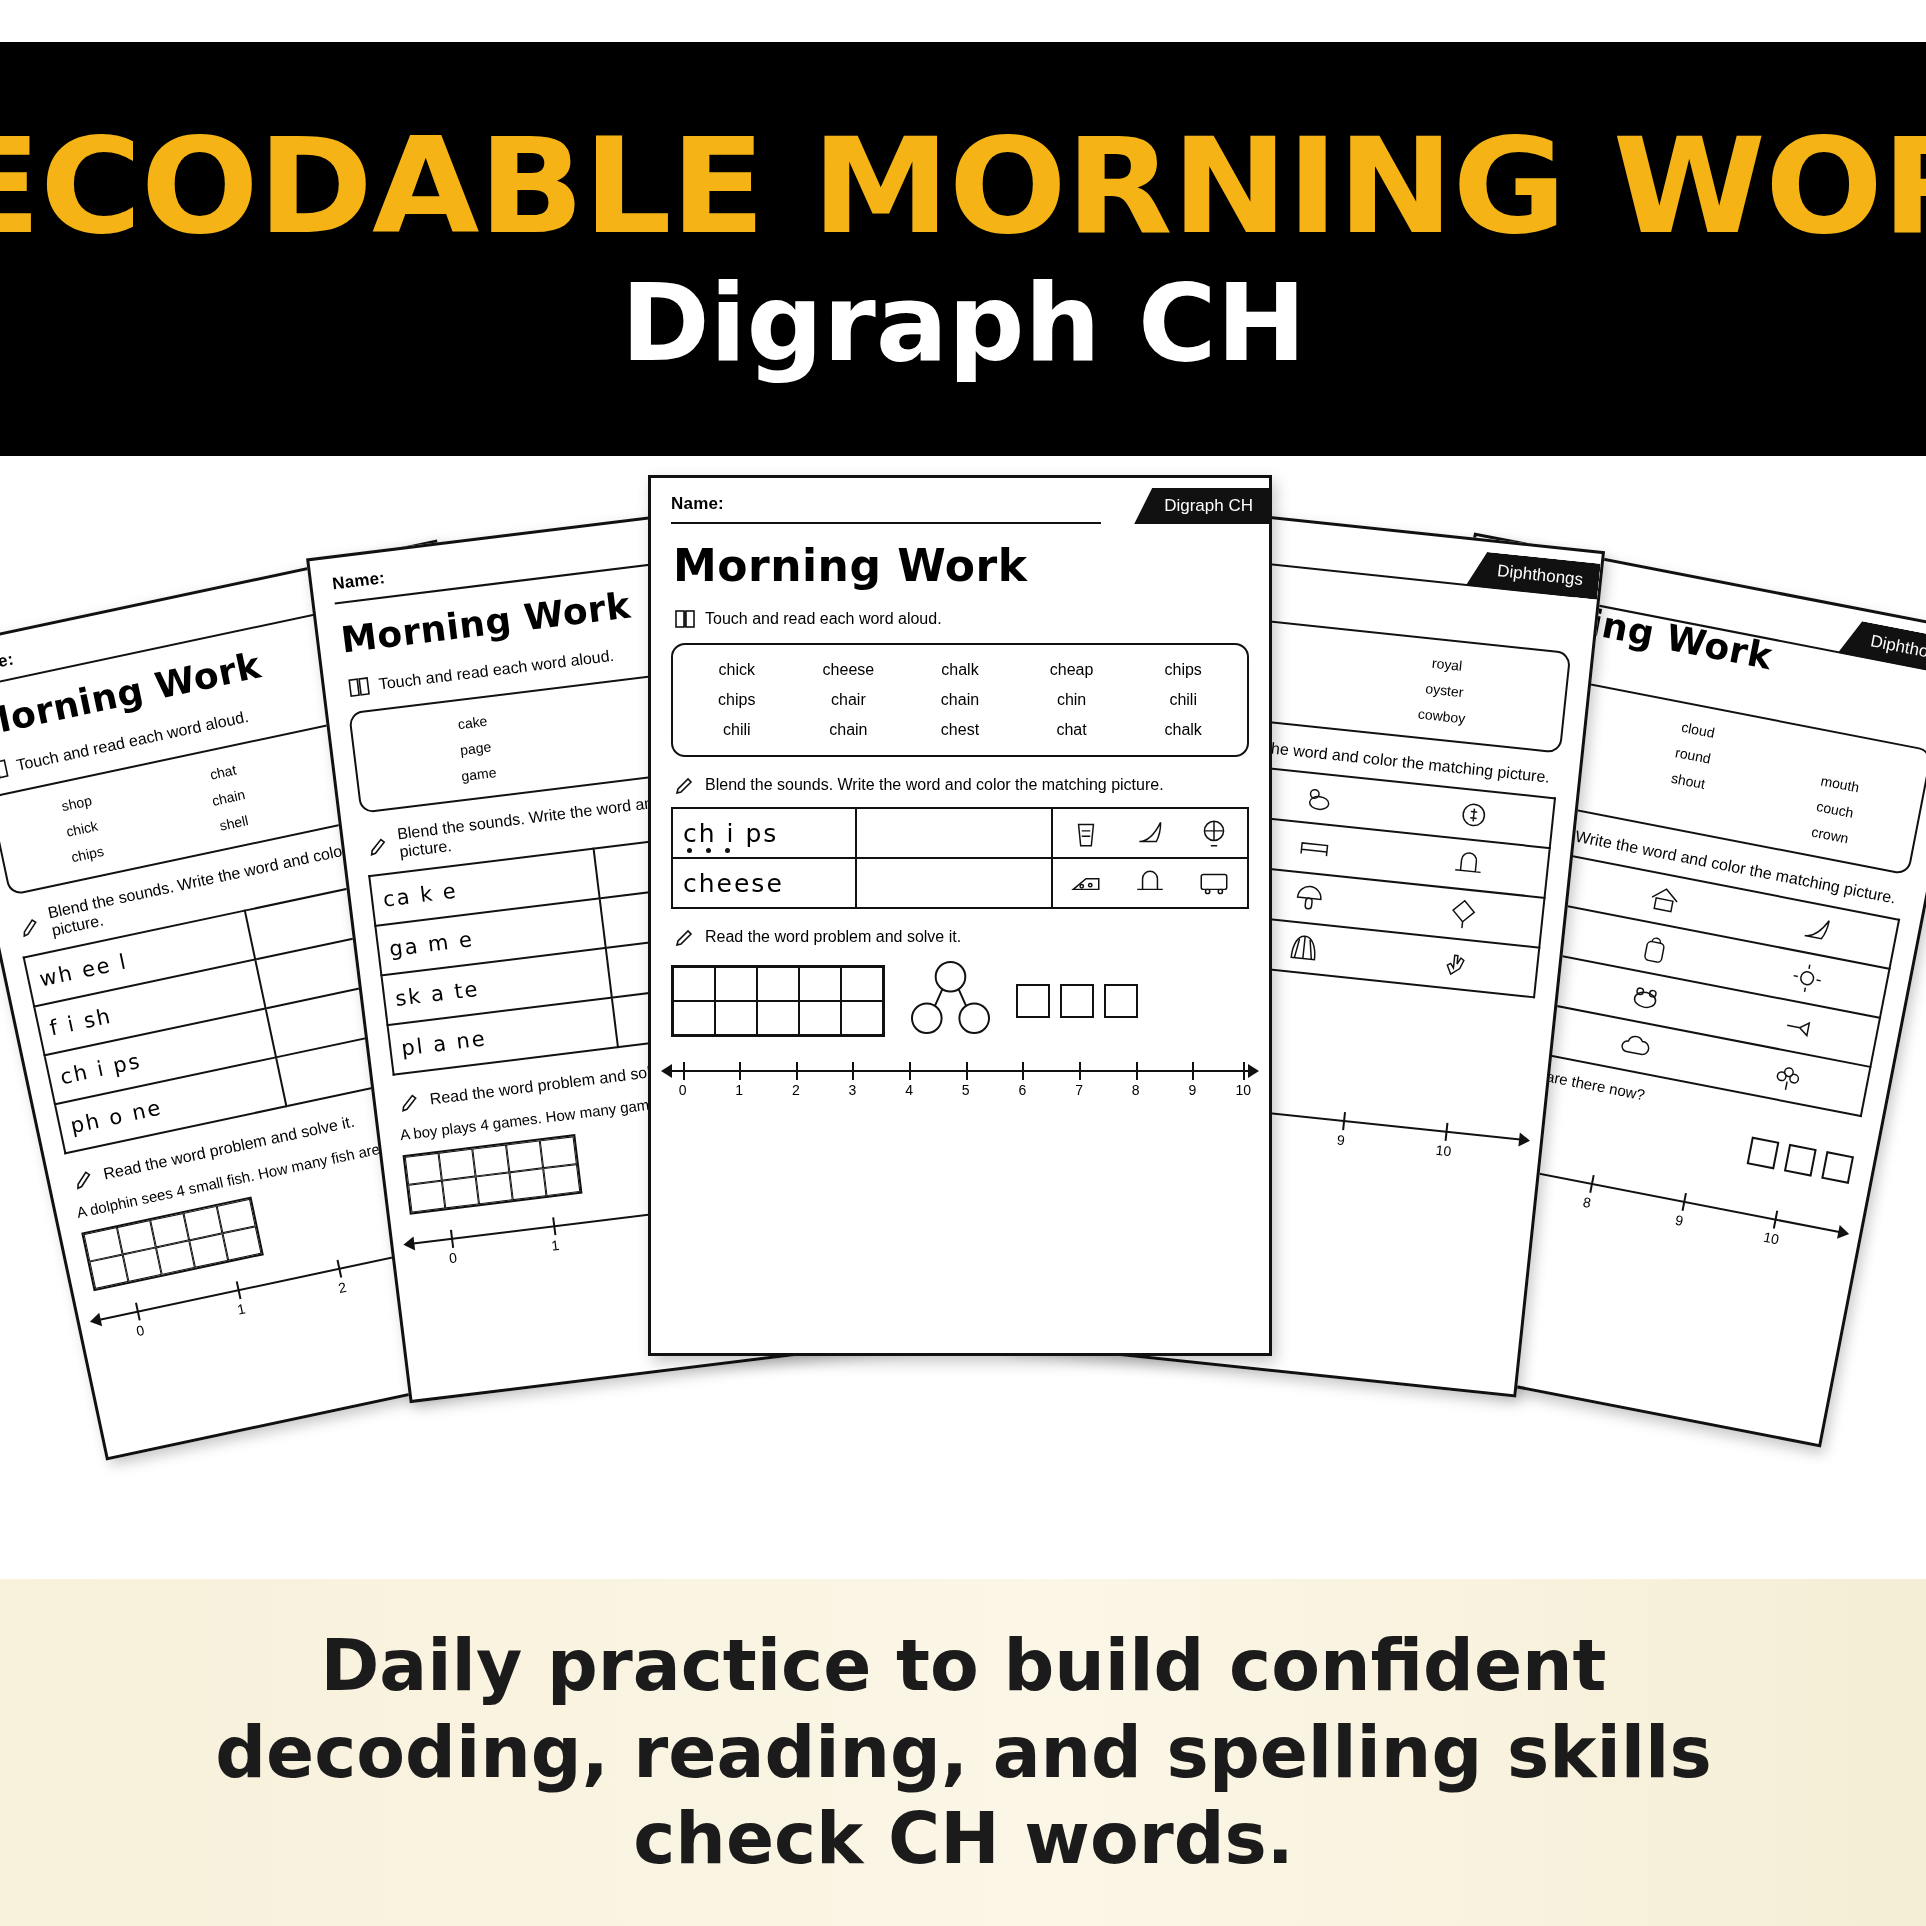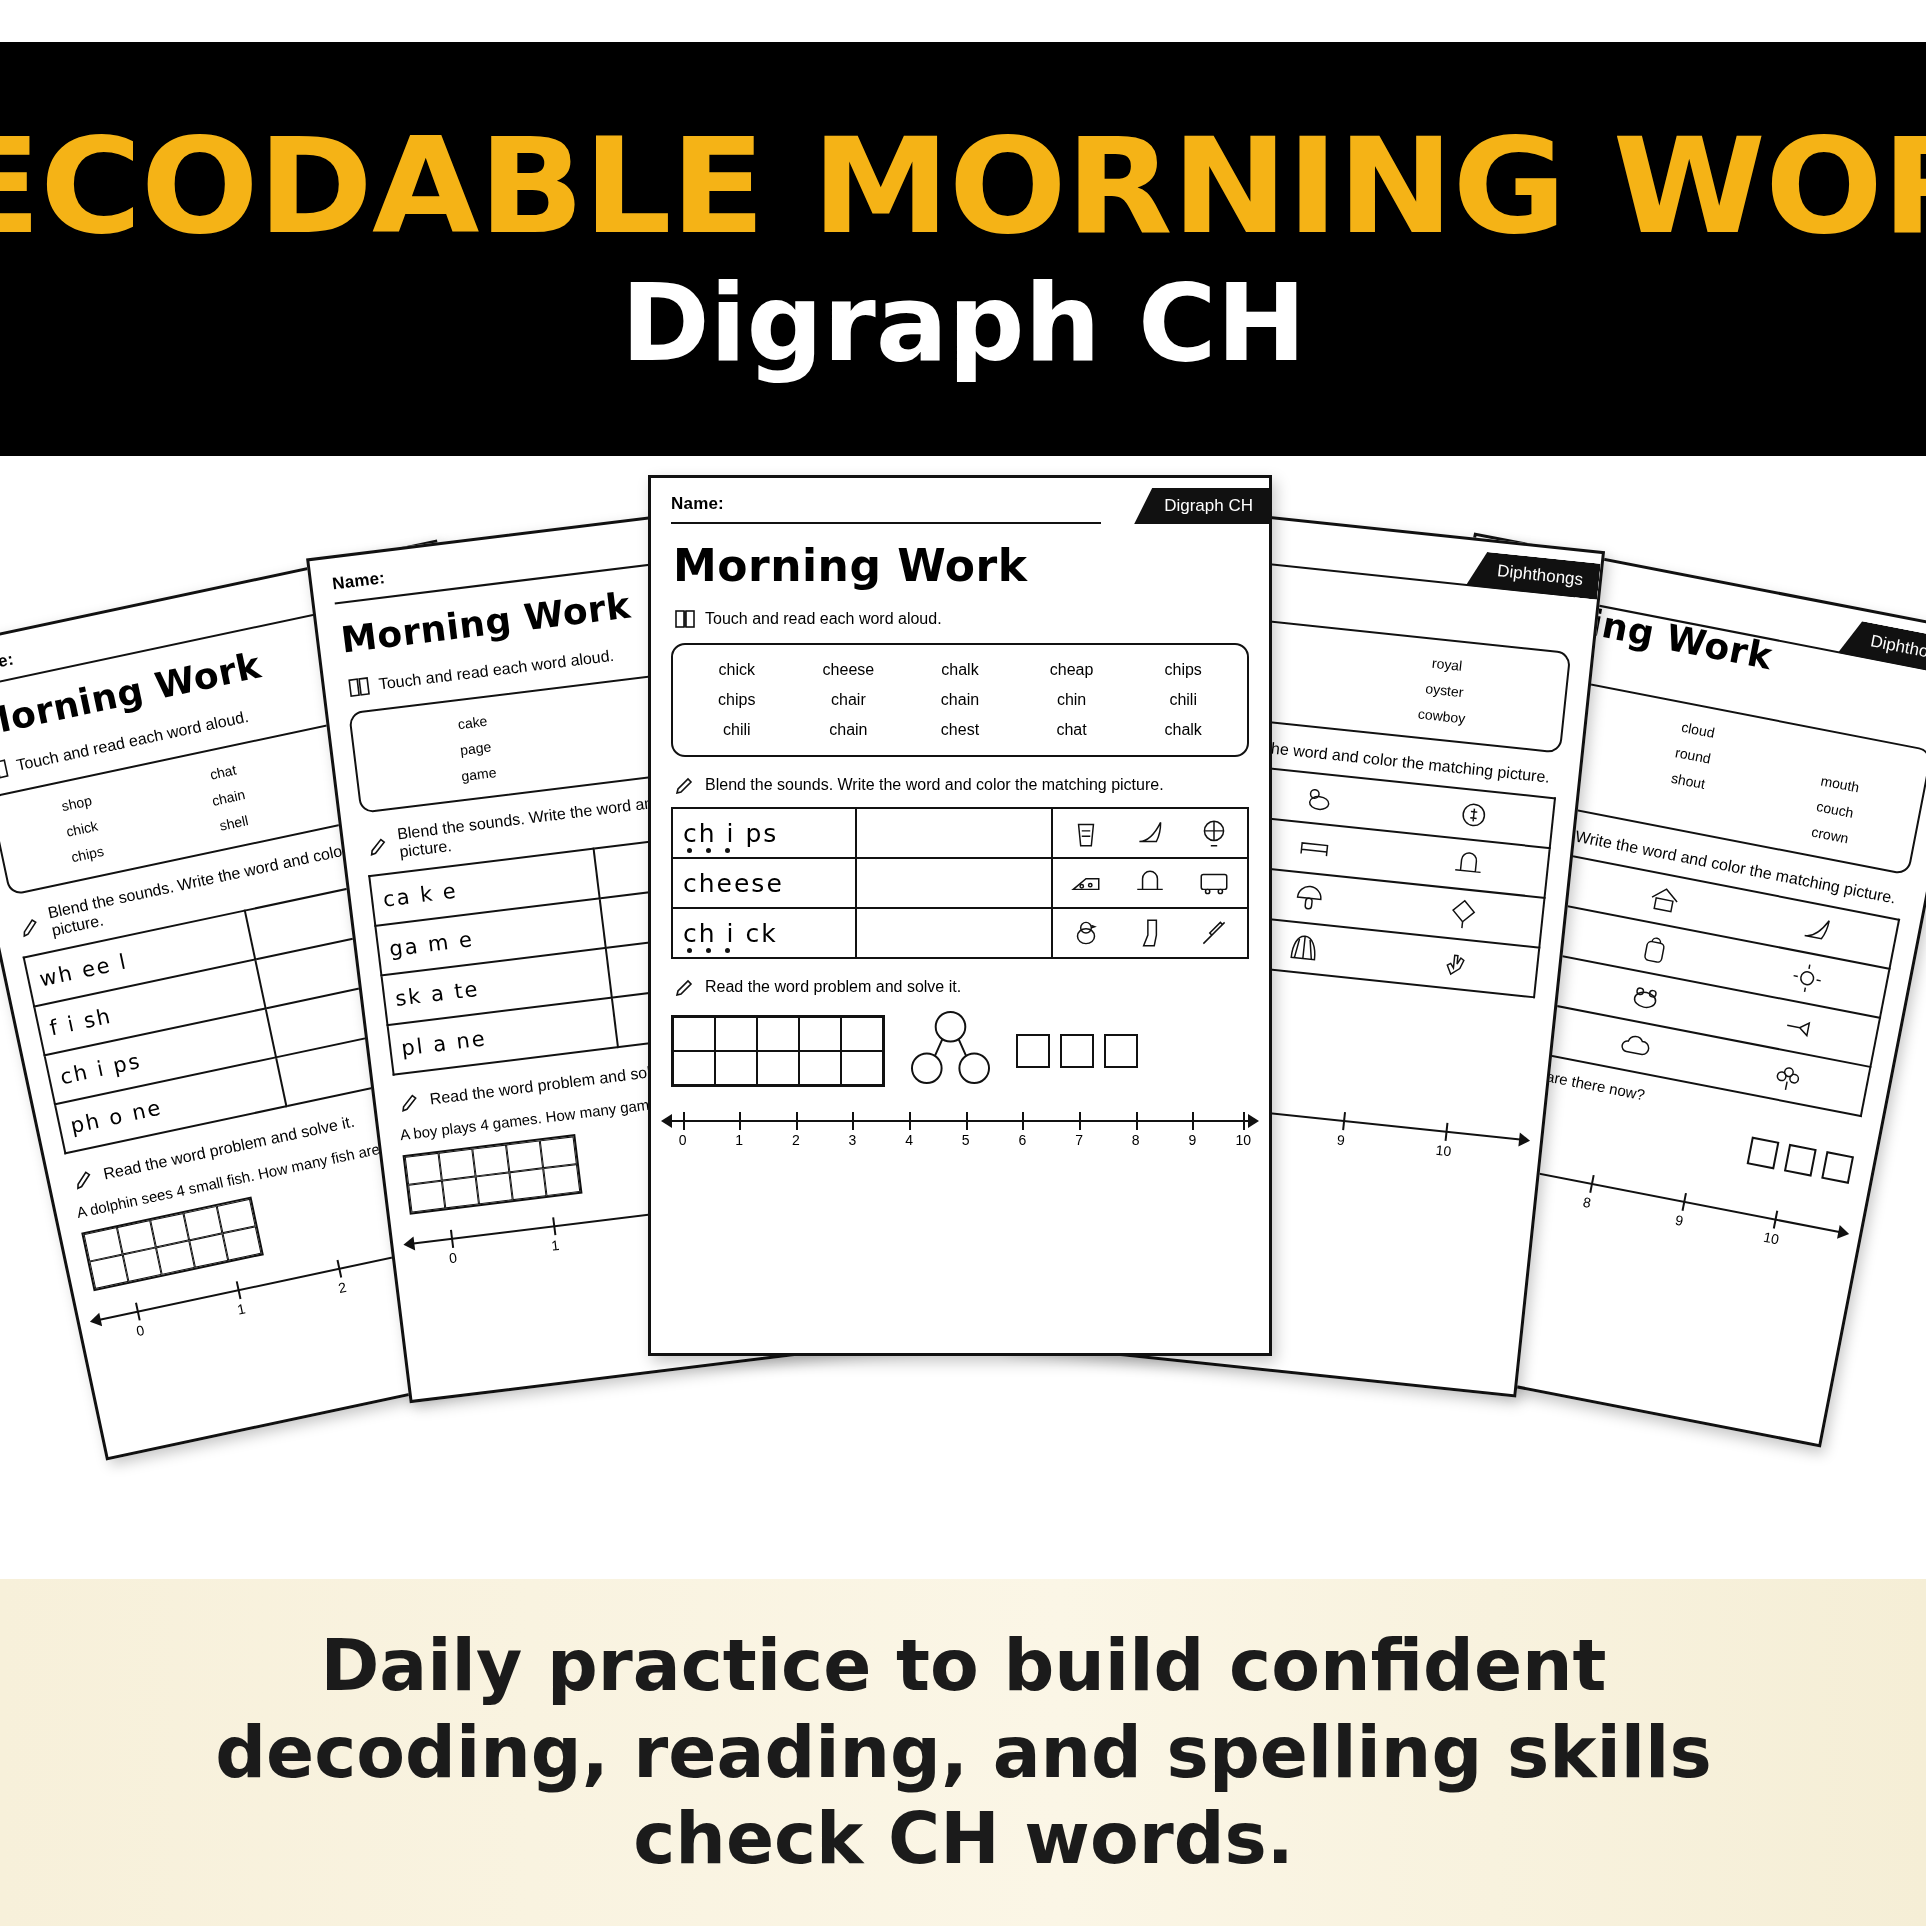--- a/index.html
+++ b/index.html
@@ -776,46 +776,20 @@
                   <circle cx="12" cy="19" r="1.6"></circle>
                   <circle cx="20" cy="18" r="1.6"></circle>
                 </svg>
             <svg viewBox="0 0 32 32" fill="none" stroke="#111" stroke-width="1.4">
                   <path d="M4 22h24M9 22V12a7 7 0 0114 0v10"></path>
                 </svg>
             <svg viewBox="0 0 32 32" fill="none" stroke="#111" stroke-width="1.4">
                   <rect x="4" y="8" width="24" height="14" rx="2"></rect>
                   <circle cx="10" cy="24" r="2"></circle>
                   <circle cx="22" cy="24" r="2"></circle>
-                </svg>
-          </div>
-        </td>
-      </tr>
-      <tr>
-        <td class="bt-word">
-          <span>ch i ck</span>
-          <span class="dots">
-                <i></i>
-                <i></i>
-                <i></i>
-              </span>
-        </td>
-        <td class="bt-blank"></td>
-        <td class="bt-pics">
-          <div class="pics-row">
-            <svg viewBox="0 0 32 32" fill="none" stroke="#111" stroke-width="1.4">
-                  <ellipse cx="16" cy="19" rx="8" ry="7"></ellipse>
-                  <circle cx="16" cy="11" r="5"></circle>
-                  <path d="M21 11l3-1-3-1"></path>
-                </svg>
-            <svg viewBox="0 0 32 32" fill="none" stroke="#111" stroke-width="1.4">
-                  <path d="M14 4v14l-4 10h10l2-10V4z"></path>
-                </svg>
-            <svg viewBox="0 0 32 32" fill="none" stroke="#111" stroke-width="1.4">
-                  <path d="M6 26l8-8M16 16l10-10M14 18l-2-2 10-10 2 2z"></path>
                 </svg>
           </div>
         </td>
       </tr>
     </tbody>
       </table>
     <div class="s-instr">
       <svg class="s-instr-icon" viewBox="0 0 24 24" fill="none" stroke="#111" stroke-width="1.6">
         <path d="M4 20l4-1 10-10-3-3L5 16z"></path>
       </svg>

